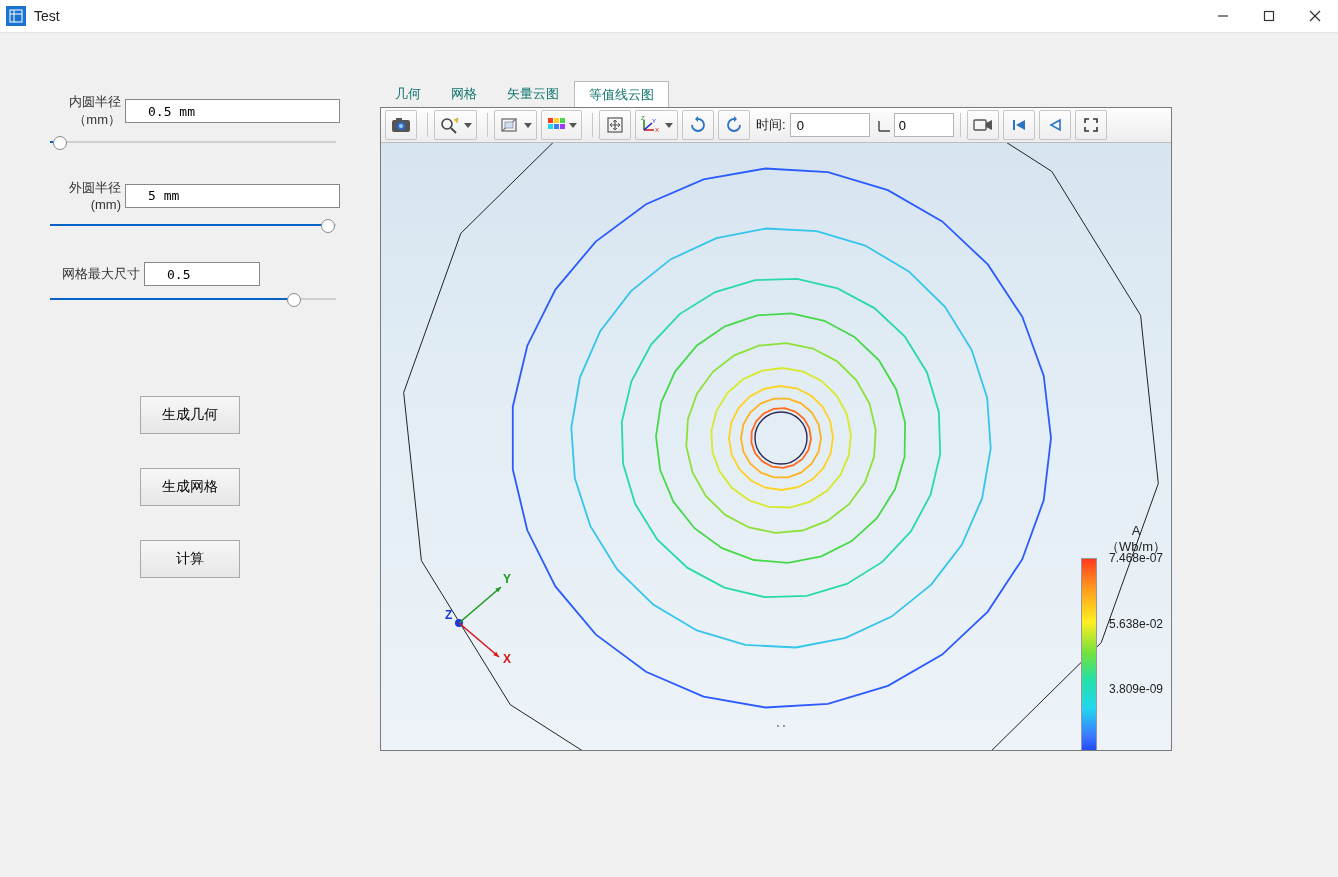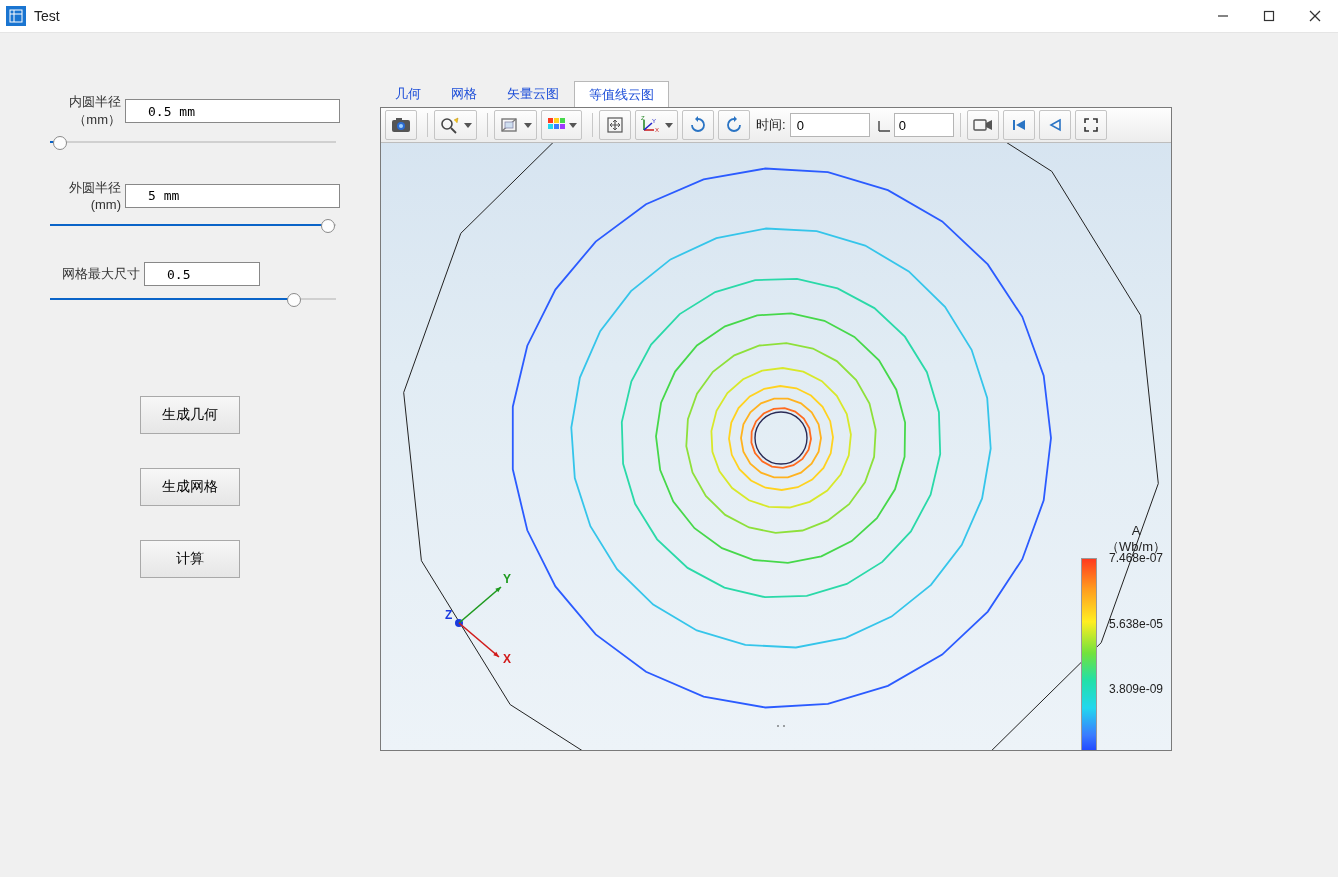--- a/index.html
+++ b/index.html
@@ -112,21 +112,21 @@
   .tabs {
     position: absolute;
     left: 0; top: 48px;
     display: flex;
     align-items: flex-end;
     height: 26px;
   }
   .tab {
     padding: 4px 14px;
     font-size: 13px;
-    color: #1d4ed8;
+    color: #0f766e;
     border: 1px solid transparent;
     border-bottom: none;
     margin-right: 0;
     cursor: pointer;
   }
   .tab.active {
     background: #fff;
     border-color: #b8b8b8;
     position: relative; top: 1px;
   }
@@ -435,21 +435,21 @@
 
       <div class="legend">
         <div class="legend-title">
           <span>A</span><br>
           <span>（Wb/m）</span>
         </div>
         <div class="bar-wrap">
           <div class="bar"></div>
           <div class="ticks">
             <div class="tick" style="top:0%">7.468e-07</div>
-            <div class="tick" style="top:33%">5.638e-05</div>
+            <div class="tick" style="top:33%">5.638e-02</div>
             <div class="tick" style="top:66%">3.809e-09</div>
             <div class="tick" style="top:100%">1.980e-07</div>
           </div>
         </div>
       </div>
     </div>
   </div>
 </div>
 
 </body></html>

